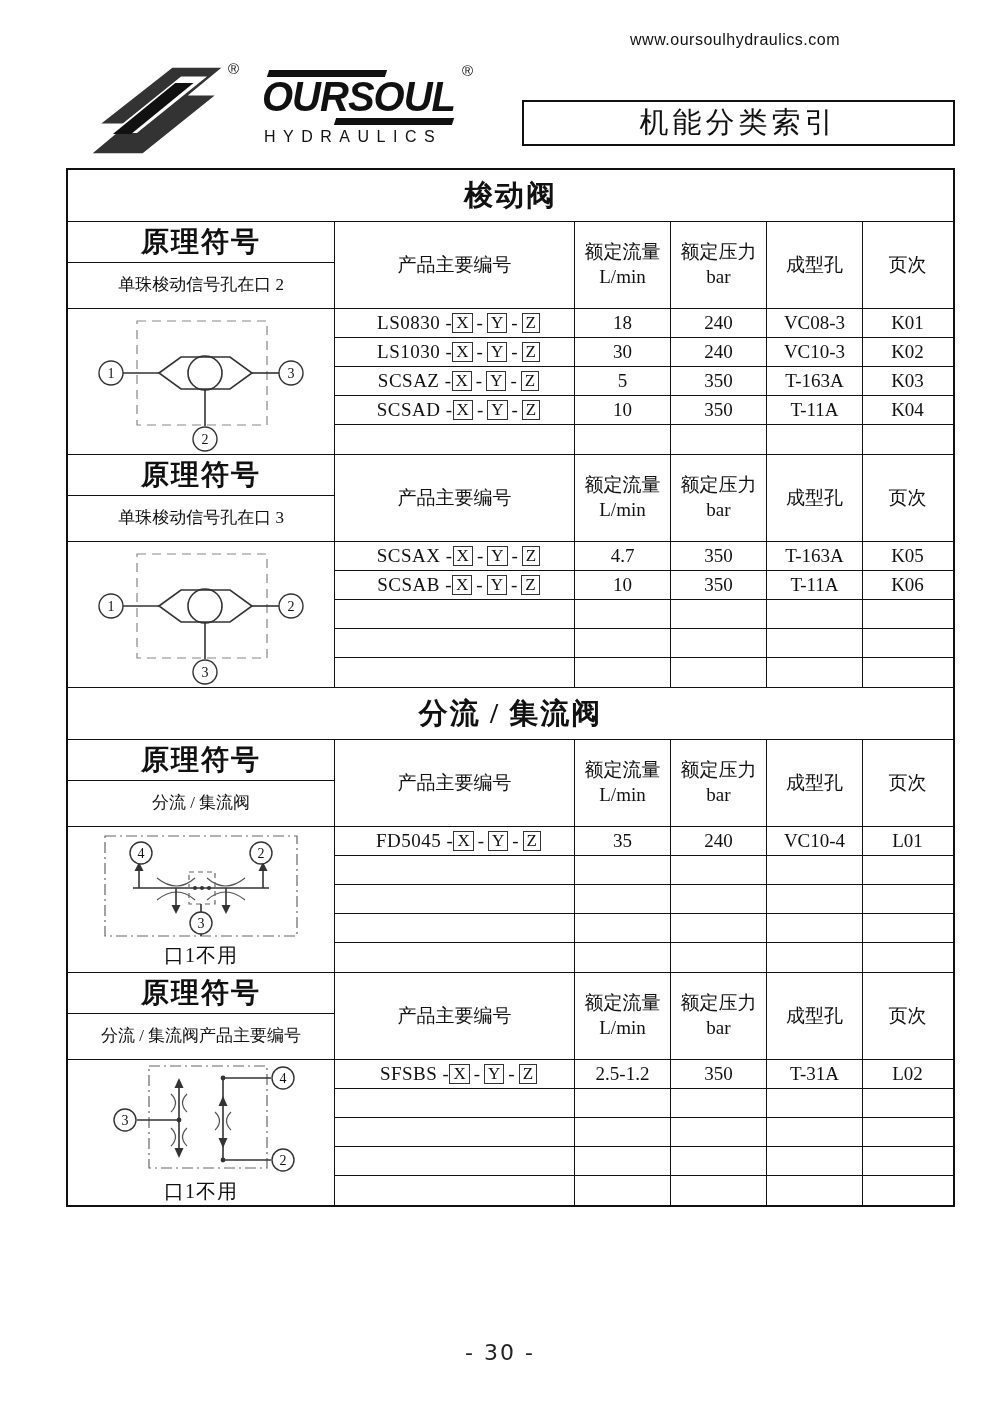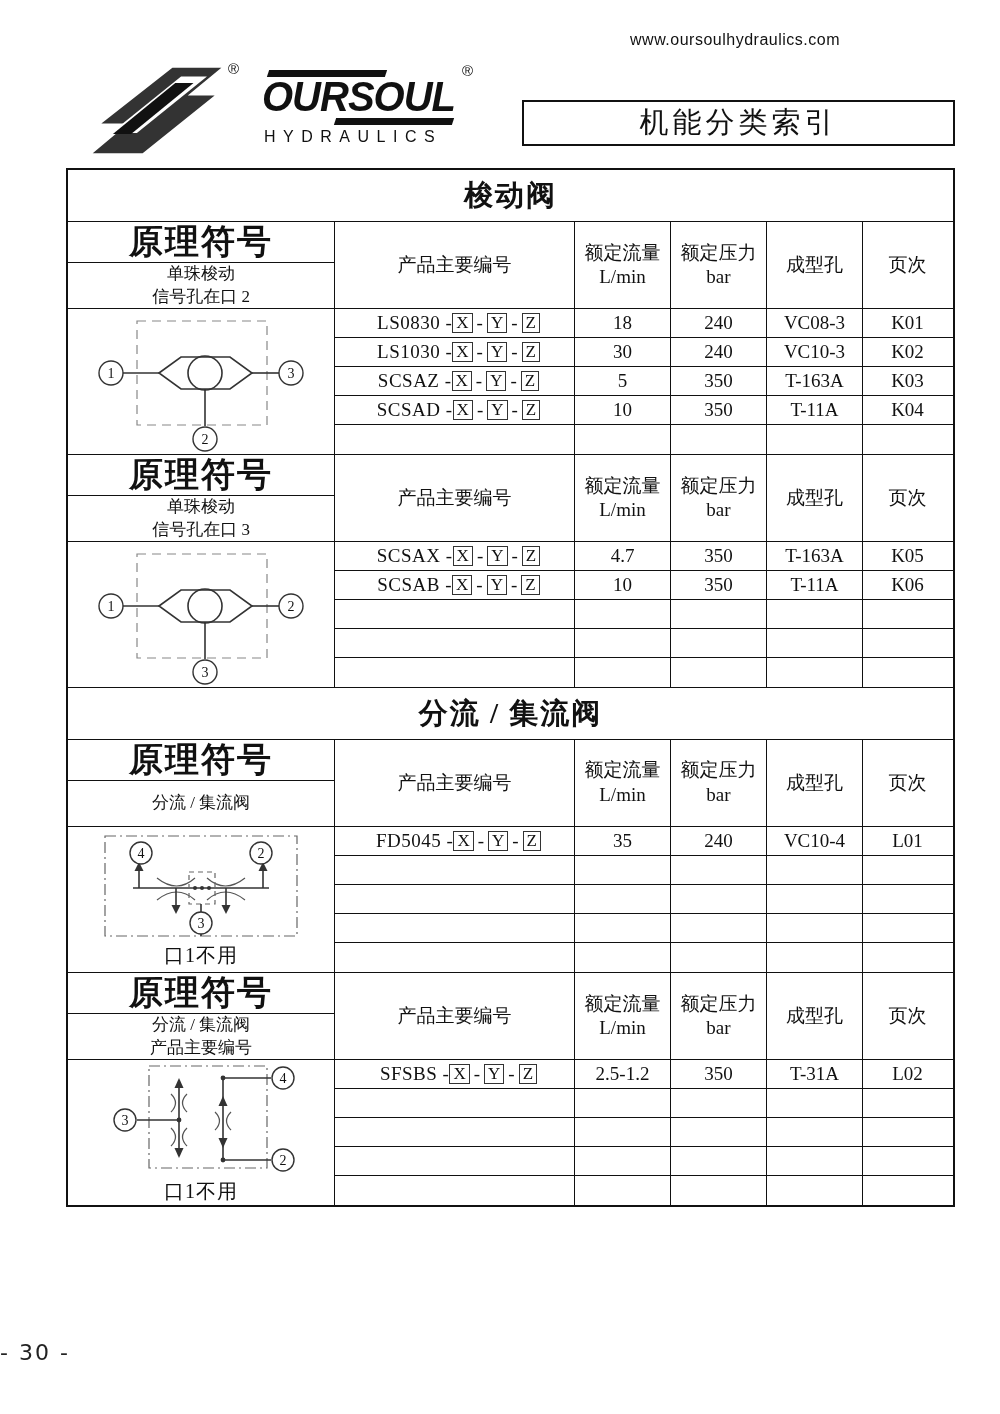--- a/index.html
+++ b/index.html
@@ -34,22 +34,22 @@
   .index-table { position:absolute; left:66px; top:168px; width:889px; border:2.5px solid #111;
                  --c1:267px; --c2:240px; --c3:96px; --c4:96px; --c5:96px; --c6:89px; }
   .group-title { height:52px; display:flex; align-items:center; justify-content:center;
                  font-size:29px; font-weight:bold; border-bottom:1.5px solid #111; letter-spacing:2px; }
   .sec-head { display:grid; grid-template-columns:var(--c1) var(--c2) var(--c3) var(--c4) var(--c5) var(--c6);
               height:87px; border-bottom:1.5px solid #111; }
   .sec-head > div { border-right:1.5px solid #111; }
   .sec-head > div:last-child { border-right:none; }
   .principle { display:flex; flex-direction:column; }
   .principle-title { height:41px; border-bottom:1.5px solid #111; display:flex; align-items:center;
-                     justify-content:center; font-size:34px; font-weight:bold; letter-spacing:2px; }
-  .principle-sub { flex:1; display:flex; flex-direction:column; align-items:center; justify-content:center;
+                     justify-content:center; font-size:28px; font-weight:bold; letter-spacing:2px; }
+  .principle-sub { flex:1; display:flex; flex-direction:row; align-items:center; justify-content:center;
                    font-size:17px; line-height:1.35; }
   .col-head { display:flex; flex-direction:column; align-items:center; justify-content:center;
               font-size:19px; line-height:1.3; text-align:center; }
   .sec-body { display:grid; grid-template-columns:var(--c1) 1fr; border-bottom:1.5px solid #111; }
   .group:last-child .sec-body:last-of-type { border-bottom:none; }
   .diagram-cell { border-right:1.5px solid #111; display:flex; flex-direction:column; align-items:center;
                   justify-content:center; }
   .diag-note { font-size:20px; letter-spacing:1px; margin-top:-2px; }
   .row { display:grid; grid-template-columns:var(--c2) var(--c3) var(--c4) var(--c5) var(--c6);
          height:29px; border-bottom:1.5px solid #111; }
@@ -65,21 +65,21 @@
 
   svg .ln { stroke:#333; stroke-width:1.6; fill:none; }
   svg .thin { stroke:#555; stroke-width:1.2; fill:none; }
   svg .dash { stroke:#888; stroke-width:1.2; fill:none; stroke-dasharray:9 6; }
   svg .dashdot { stroke:#666; stroke-width:1.2; fill:none; stroke-dasharray:11 4 2 4; }
   svg .dash2 { stroke:#666; stroke-width:1.2; fill:none; stroke-dasharray:5 4; }
   svg .port { fill:#fff; stroke:#333; stroke-width:1.4; }
   svg .ptxt { font-family:"Liberation Serif",serif; font-size:14px; fill:#111; text-anchor:middle; }
   svg .arr { fill:#333; stroke:none; }
 
-  .footer-page { position:absolute; left:0; right:0; top:1340px; 
+  .footer-page { position:absolute; left:0; right:0; top:1340px; text-align:center;
                  font-family:"DejaVu Sans",sans-serif; font-size:22px; letter-spacing:2px; color:#222; }
 </style>
 </head>
 <body>
 
 <div class="page">
 
   <svg class="logo-mark" viewBox="0 0 160 100">
     <path class="arr" d="M95 6 L146 6 L111 35 L139 35 L64 95 L12 95 L49 64 L21 64 Z" fill="#111"></path>
     <path d="M104 15 L131 15 L58 74 L31 74 Z" fill="#fff"></path>

